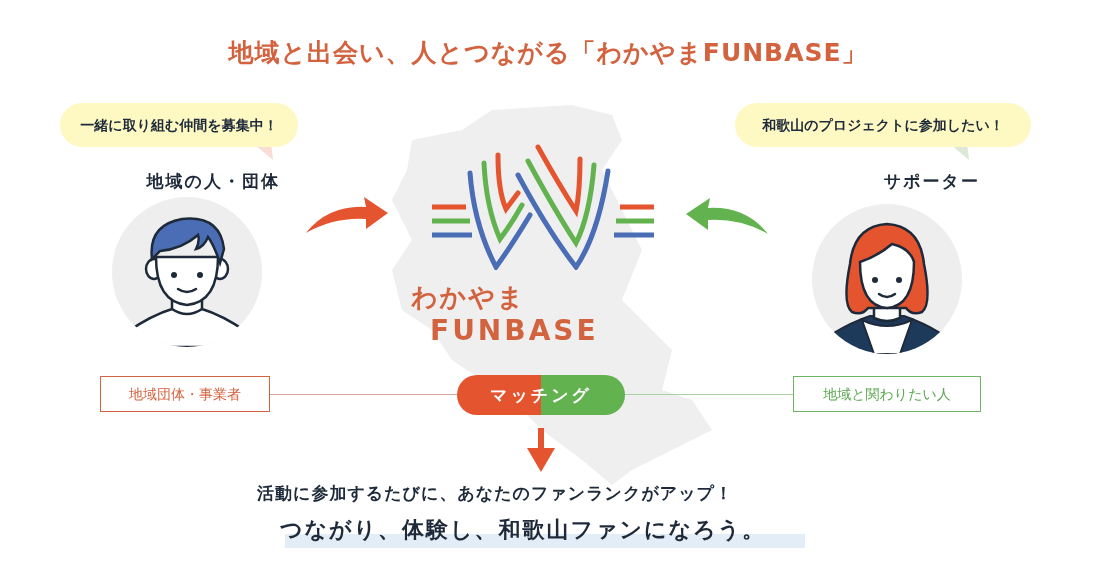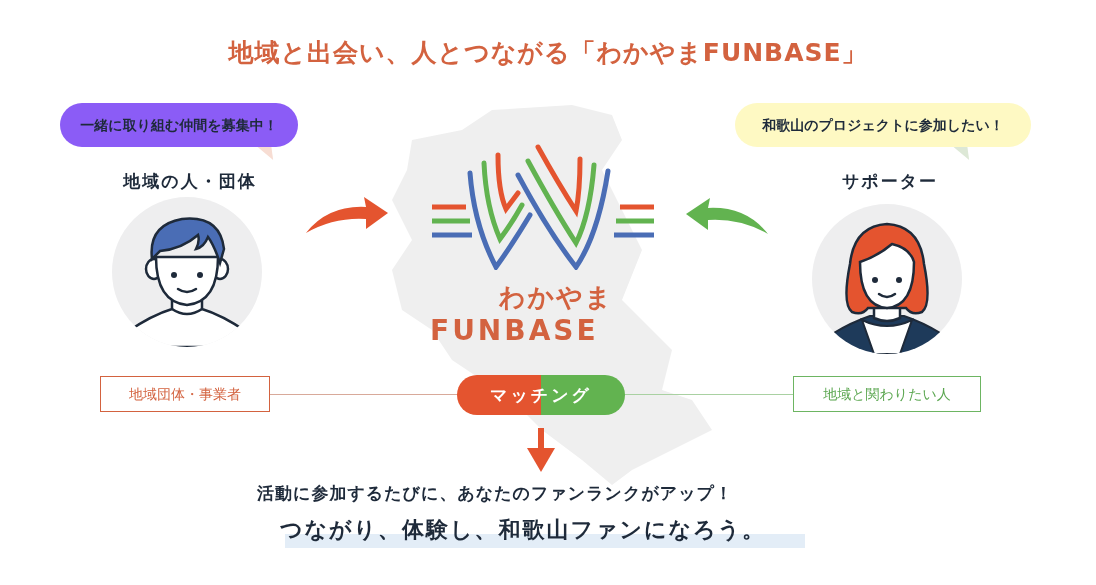--- a/index.html
+++ b/index.html
@@ -4,34 +4,34 @@
 <style>
   html, body { margin:0; padding:0; background:#ffffff; }
   body { width:1096px; height:585px; position:relative; overflow:hidden;
          font-family:"DejaVu Sans", sans-serif; color:#1e2a3a; }
   .abs { position:absolute; }
   .title { left:0; width:1096px; top:36px; text-align:center; font-size:25px; font-weight:bold;
            color:#d3623f; letter-spacing:1px; }
   .map { left:372px; top:100px; width:350px; height:390px; }
   .bubble { border-radius:30px; font-size:14px; font-weight:bold; color:#1e2a3a;
             text-align:center; line-height:44px; height:44px; }
-  .bubble-left { left:60px; top:103px; width:238px; background:#8b5cf6; }
+  .bubble-left { left:60px; top:103px; width:238px; background:#fef9c3; }
   .bubble-right { left:735px; top:103px; width:296px; background:#fef9c3; }
   .tail-left { left:256px; top:140px; width:0; height:0; border-left:14px solid transparent;
                border-right:4px solid transparent; border-top:22px solid #f7ddd3; transform:rotate(-18deg); }
   .tail-right { left:952px; top:140px; width:0; height:0; border-left:14px solid transparent;
                 border-right:4px solid transparent; border-top:22px solid #dde8d6; transform:rotate(-18deg); }
-  .label { font-size:17px; font-weight:bold; color:#1e2a3a; letter-spacing:2px; text-align:center; }
+  .label { font-size:17px; font-weight:bold; color:#1e2a3a; letter-spacing:2px; text-align:right; }
   .label-left { left:100px; width:180px; top:170px; }
   .label-right { left:800px; width:180px; top:170px; }
   .avatar { width:150px; height:150px; border-radius:50%; background:#eeeeef; overflow:hidden; }
   .avatar-left { left:112px; top:197px; }
   .avatar-right { left:812px; top:204px; }
   .logo { left:428px; top:135px; width:230px; height:135px; }
-  .logo-text1 { left:436px; top:280px; width:240px; text-align:center; font-size:26px; font-weight:bold; color:#d3623f; letter-spacing:2px; }
+  .logo-text1 { left:411px; top:280px; width:240px; text-align:left; font-size:26px; font-weight:bold; color:#d3623f; letter-spacing:2px; }
   .logo-text2 { left:430px; top:314px; width:240px; font-size:28px; font-weight:bold; color:#d3623f; letter-spacing:3px; }
   .tag { height:34px; line-height:34px; font-size:14px; text-align:center; background:#fff; }
   .tag-left { left:100px; top:376px; width:168px; border:1px solid #d3623f; color:#d3623f; }
   .tag-right { left:793px; top:376px; width:186px; border:1px solid #6db562; color:#5aa64f; }
   .line-left { left:269px; top:394px; width:190px; height:1px; background:#d8a99a; }
   .line-right { left:620px; top:394px; width:174px; height:1px; background:#a9d1a2; }
   .pill { left:457px; top:375px; width:168px; height:40px; border-radius:20px; overflow:hidden;
           display:flex; }
   .pill-l { width:50%; height:100%; background:#e4542f; }
   .pill-r { width:50%; height:100%; background:#62b350; }

